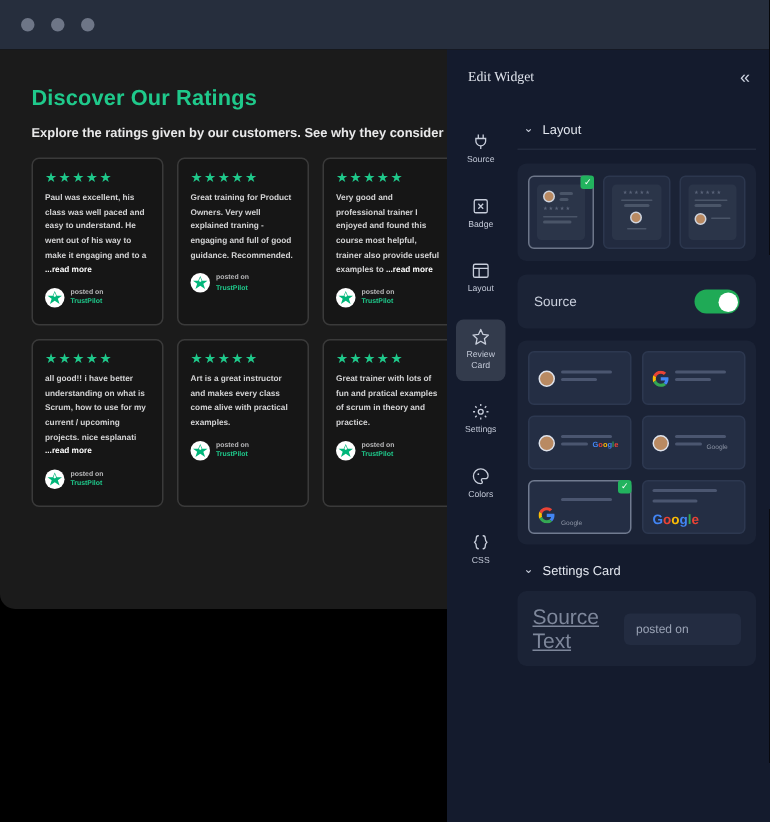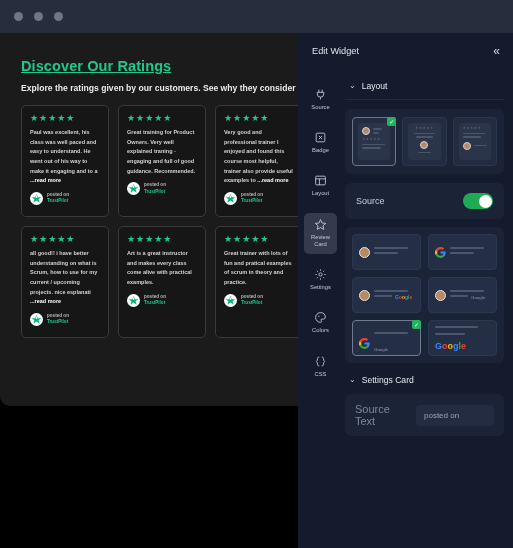--- a/index.html
+++ b/index.html
@@ -22,21 +22,21 @@
     display: flex; align-items: center; padding-left: 14px; gap: 11px;
   }
   .dot { width: 9px; height: 9px; border-radius: 50%; background: #6e7687; }
 
   .page {
     position: relative; height: 373px; background: #1b1b1b;
     padding: 18px 0 0 0; overflow: hidden;
   }
   .page-title {
     color: #1fc98b; font-size: 14.5px; font-weight: bold;
-    letter-spacing: .1px; margin: 7px 0 9px 21px; text-decoration: underline;
+    letter-spacing: .1px; margin: 7px 0 9px 21px;
   }
   .page-sub {
     color: #e9e9ea; font-size: 8.6px; font-weight: bold;
     margin: 0 0 12px 21px; white-space: nowrap;
   }
 
   .grid {
     margin-left: 21px; display: grid;
     grid-template-columns: repeat(3, 88px); gap: 9px;
   }
@@ -67,21 +67,21 @@
 
   
   .panel {
     position: absolute; right: 0; top: 33px; width: 215px; height: 515px;
     background: #141b2d;
   }
   .panel-head {
     height: 36px; display: flex; align-items: center;
     justify-content: space-between; padding: 0 13px 0 14px;
   }
-  .panel-title { color: #dfe3ec; font-size: 9.2px; }
+  .panel-title { color: #dfe3ec; font-size: 9.2px; font-family: Liberation Serif, serif; }
   .collapse { color: #cfd5e2; font-size: 12px; cursor: pointer; line-height: 1; }
 
   .panel-body { display: flex; height: 479px; }
 
   .rail { width: 45px; padding-top: 14px; display: flex; flex-direction: column; align-items: center; gap: 0; }
   .rail-item {
     width: 33px; padding: 5px 0 6px; border-radius: 5px; margin-bottom: 9px;
     display: flex; flex-direction: column; align-items: center; gap: 3px; cursor: pointer;
   }
   .rail-item.active { background: #333b4c; }
@@ -139,21 +139,21 @@
   .gword .b1{color:#4285F4}.gword .r1{color:#EA4335}.gword .y1{color:#FBBC05}
   .gword .b2{color:#4285F4}.gword .g1{color:#34A853}.gword .r2{color:#EA4335}
   .gword-big { font-size: 9px; }
   .gray-word { color: #8d95a6; font-size: 4.4px; }
 
   .cust-head { display: flex; align-items: center; gap: 6px; padding: 12px 0 9px 4px; cursor: pointer; }
   .field-row {
     background: #1b2336; border-radius: 6px; padding: 9px 10px;
     display: flex; align-items: center; gap: 8px;
   }
-  .field-label { color: #7e879b; font-size: 11px; flex: 1; }
+  .field-label { color: #7e879b; font-size: 14px; flex: 1; text-decoration: underline; }
   .field-input {
     background: #232c41; border: none; border-radius: 4px; width: 78px;
     color: #9aa3b5; font-size: 8px; padding: 6px 8px;
     font-family: "Liberation Sans", sans-serif;
   }
   .field-input::placeholder { color: #9aa3b5; }
 </style>
 </head>
 <body>
 

